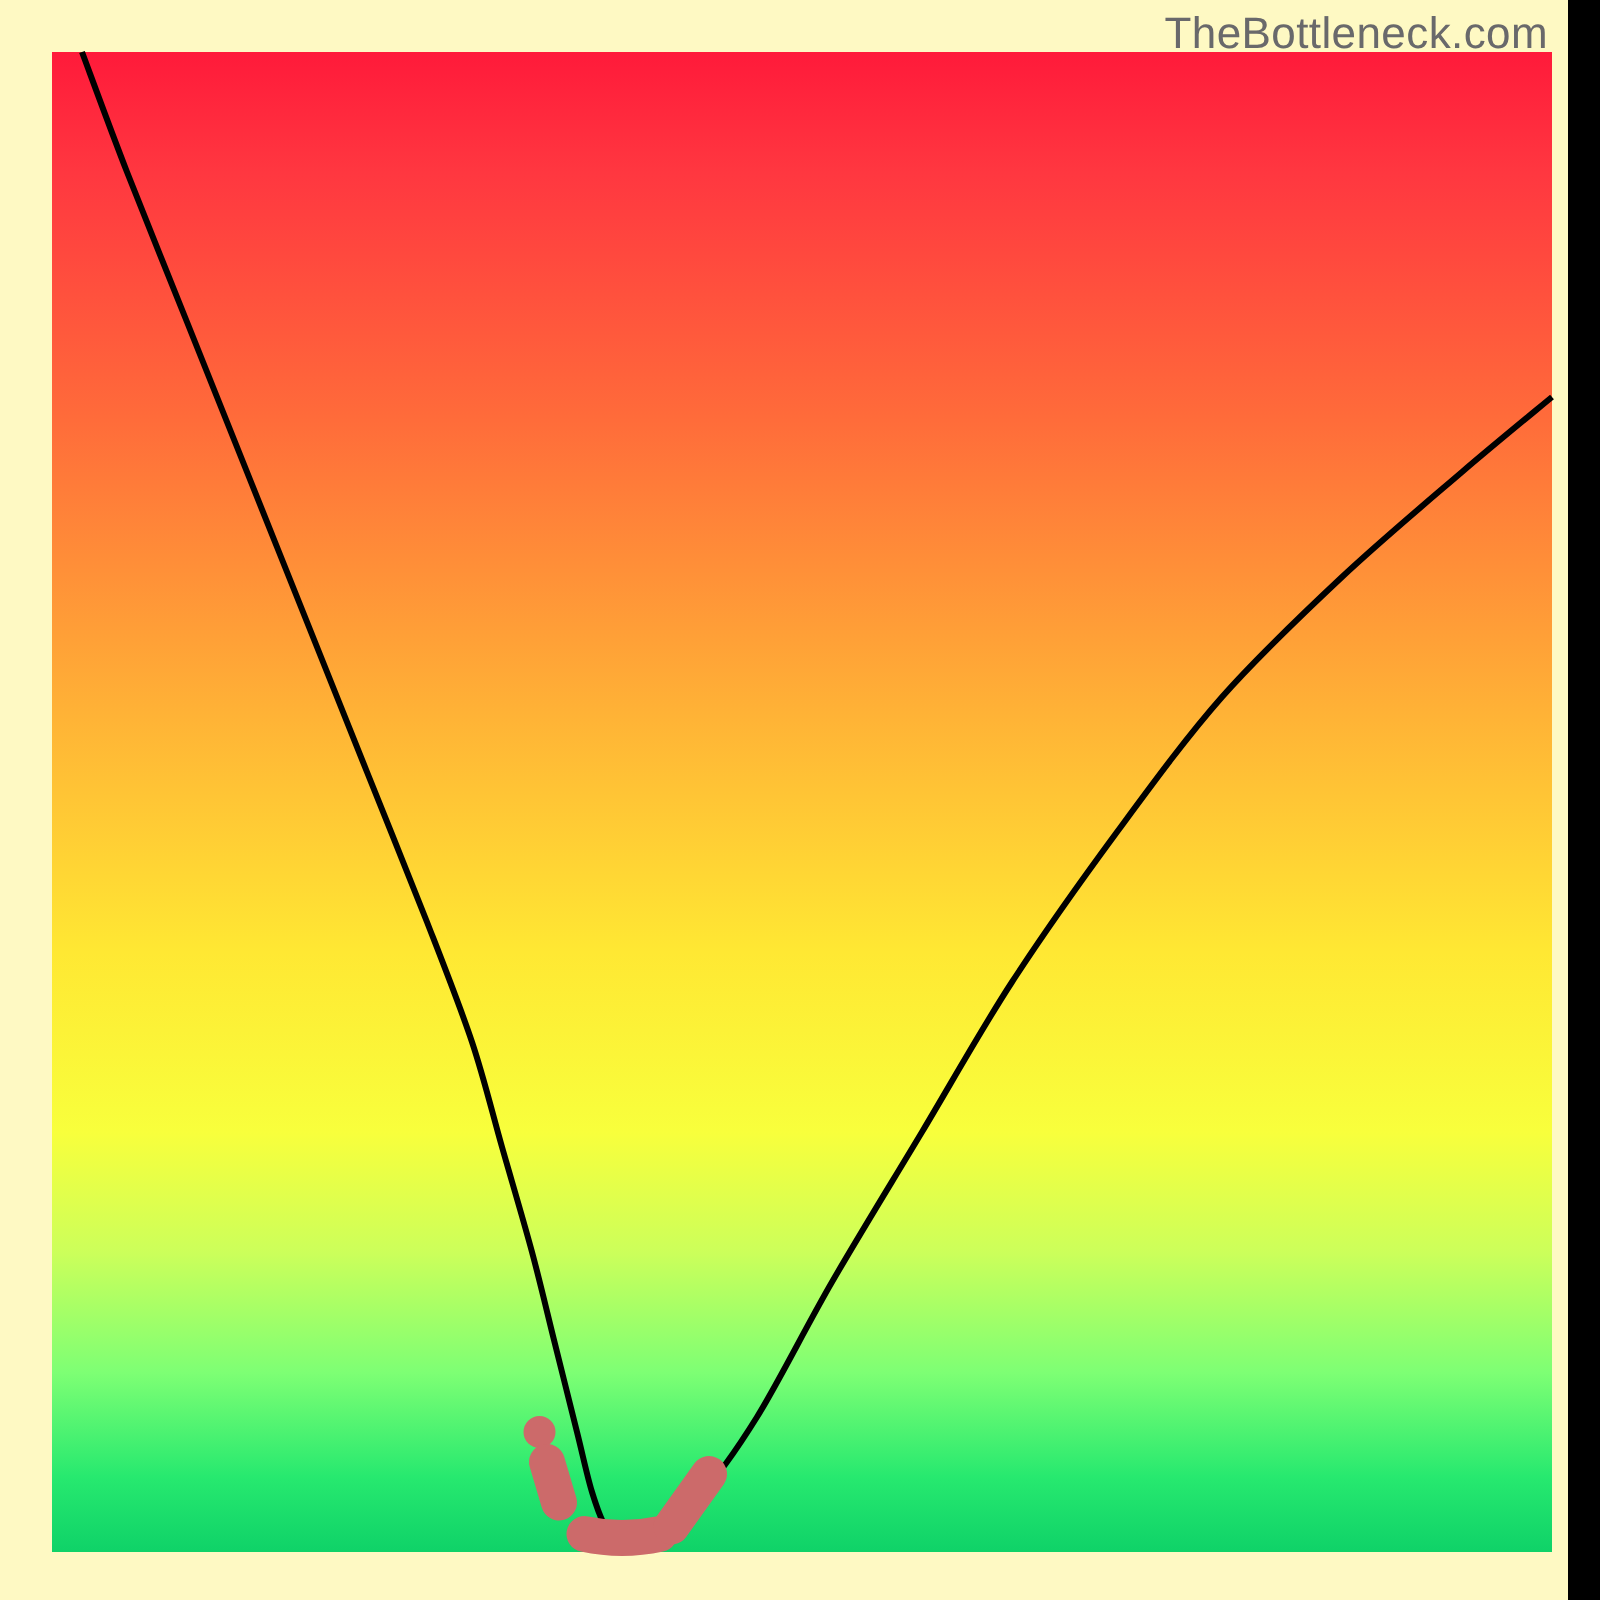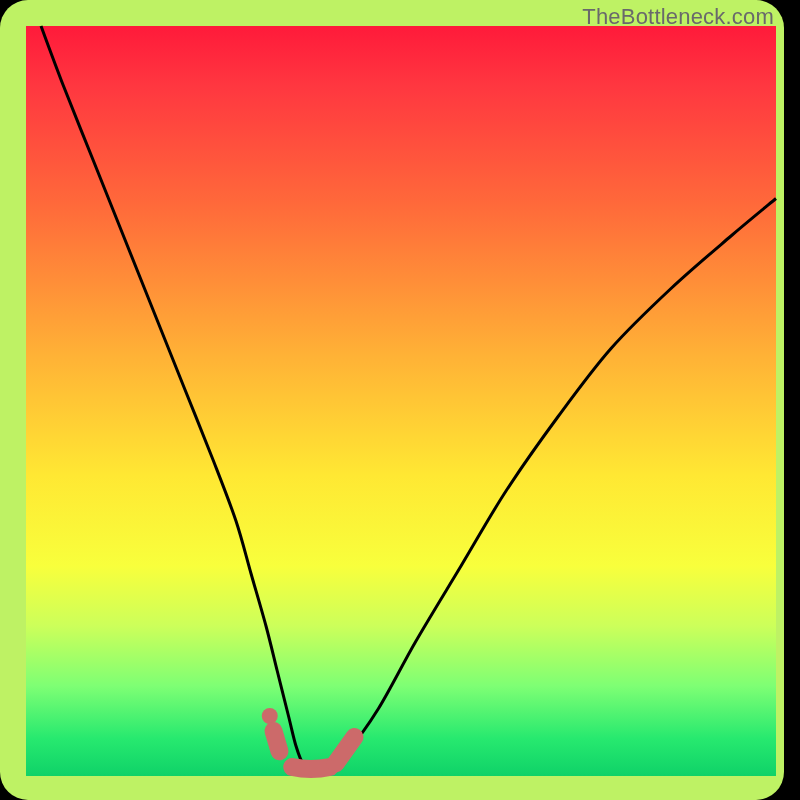--- a/index.html
+++ b/index.html
@@ -1,22 +1,21 @@
 <!DOCTYPE html>
 <html><head>
 <meta charset="utf-8">
 <style>
   * { margin: 0; padding: 0; box-sizing: border-box; }
   html, body { width: 800px; height: 800px; overflow: hidden; background: #000; }
   .stage {
     position: relative;
     width: 784px;
     height: 800px;
-    background: #bef264;
-    border-radius: 28px;
+    background: #fef9c3;
   }
   .plot-area {
     position: absolute;
     left: 26px;
     top: 26px;
     width: 750px;
     height: 750px;
     background: linear-gradient(to bottom,
       #ff1a3a 0%,
       #ff3740 8%,

